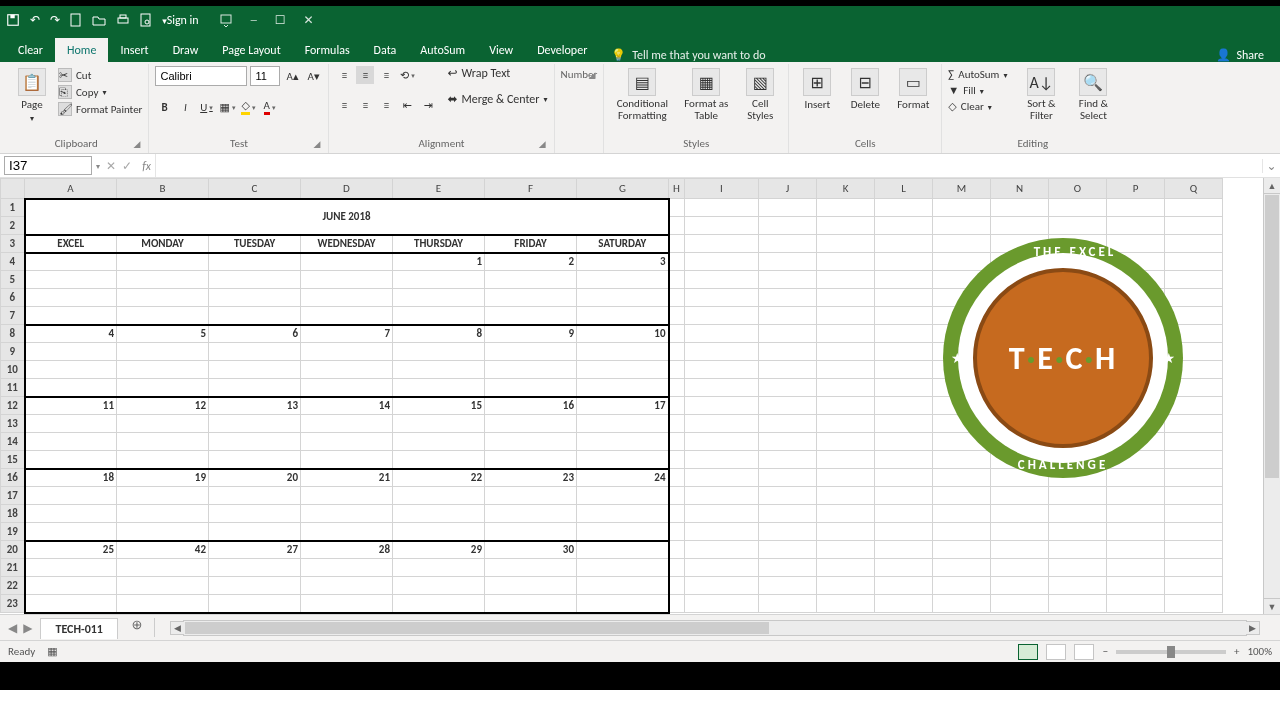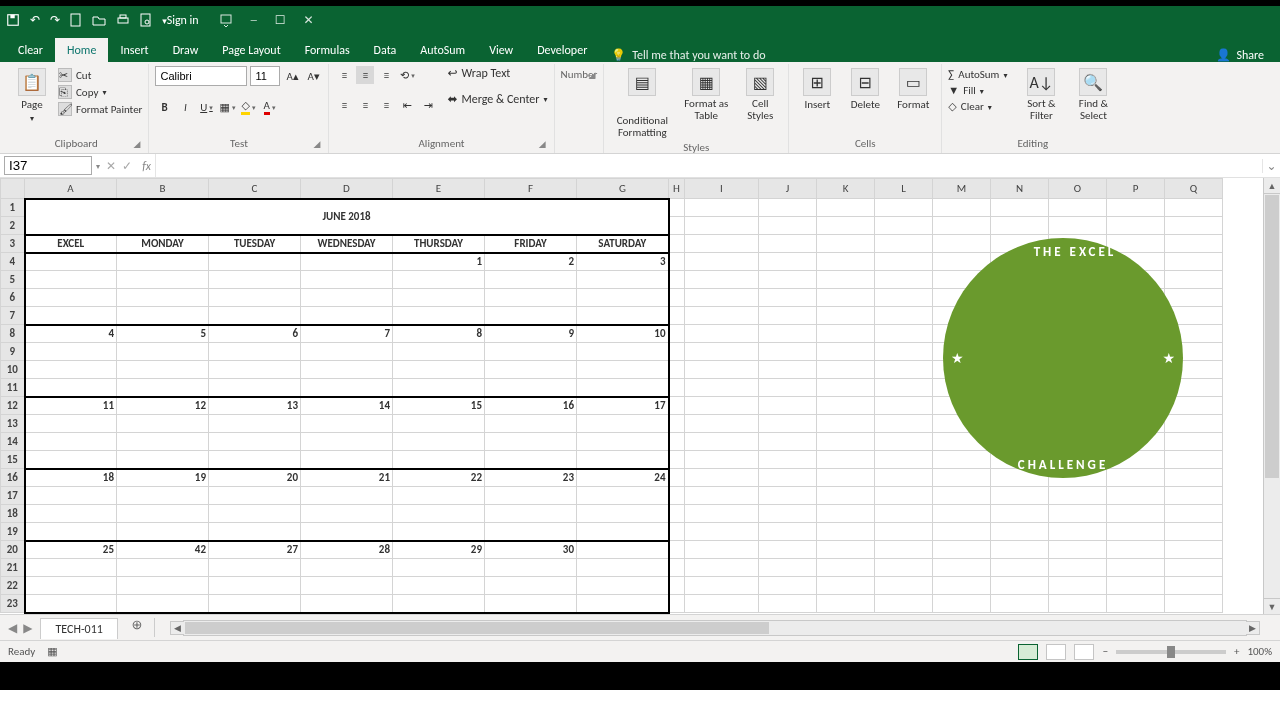--- a/index.html
+++ b/index.html
@@ -68,21 +68,21 @@
 .logo-inner{width:180px;height:180px;border-radius:50%;background:#c66a1f;display:flex;align-items:center;justify-content:center;color:#fff;font-weight:bold;font-size:32px;letter-spacing:2px;border:4px solid #8a4a14;}
 .logo-arc{position:absolute;color:#fff;font-size:13px;font-weight:bold;letter-spacing:3px;}
 .logo-arc.top{top:6px;margin-left:24px;}
 .logo-arc.bot{bottom:6px;}
 .logo-star{position:absolute;color:#fff;font-size:14px;}
 .logo-star.l{left:8px;top:50%;transform:translateY(-50%);}
 .logo-star.r{right:8px;top:50%;transform:translateY(-50%);}
 .logo-dot{color:#6a9a2d;}
 .sheet-tabs{display:flex;align-items:center;gap:0;background:#f3f2f1;border-top:1px solid #d4d4d4;height:26px;font-size:12px;}
 .sheet-nav{padding:0 8px;color:#888;display:flex;gap:6px;}
-.sheet-tab{padding:3px 14px;border:1px solid #ccc;border-bottom:none;background:#fff;margin-top:2px;font-weight:normal;}
+.sheet-tab{padding:3px 14px;border:1px solid #ccc;border-bottom:none;background:#fff;margin-top:2px;font-weight:bold;}
 .sheet-add{width:22px;height:22px;border-radius:50%;text-align:center;font-size:13px;color:#666;margin-left:8px;}
 .sheet-sep{flex:0 0 1px;align-self:stretch;border-left:1px solid #ccc;margin:3px 6px;}
 .hscroll{flex:1;height:16px;background:#ececec;margin:4px 15px 4px 4px;position:relative;border:1px solid #c8c8c8;}
 .hscroll .thumb{position:absolute;left:1px;width:55%;top:1px;bottom:1px;background:#cdcdcd;}
 .hscroll .arr{position:absolute;top:0;bottom:0;width:14px;background:#ececec;display:flex;align-items:center;justify-content:center;font-size:9px;color:#666;}
 .hscroll .arr.l{left:-14px;border:1px solid #c8c8c8;border-right:none;}
 .hscroll .arr.r{right:-14px;border:1px solid #c8c8c8;border-left:none;}
 
 .statusbar{background:#f3f2f1;border-top:1px solid #d4d4d4;height:22px;display:flex;align-items:center;font-size:11px;padding:0 8px;color:#555;}
 .statusbar .right{margin-left:auto;display:flex;align-items:center;gap:8px;}
@@ -257,21 +257,21 @@
   </div>
 
   <div class="group">
     <div class="group-label"><span>Number</span><span class="dlg">◢</span></div>
   </div>
 
   <div class="group">
     <div class="group-body">
       <div class="bigbtn" style="width:64px">
           <div class="bicon">▤</div>
-          <span style="text-align:center;line-height:1.1;margin-top:17px;">Conditional Formatting</span>
+          <span style="text-align:center;line-height:1.1;">Conditional Formatting</span>
         </div>
       <div class="bigbtn" style="width:56px">
           <div class="bicon">▦</div>
           <span style="text-align:center;line-height:1.1;">Format as Table</span>
         </div>
       <div class="bigbtn" style="width:44px">
           <div class="bicon">▧</div>
           <span style="text-align:center;line-height:1.1;">Cell Styles</span>
         </div>
     </div>
@@ -814,20 +814,25 @@
             <td></td>
           </tr>
         </tbody>
       </table>
 
 <div class="logo">
   <div class="logo-outer">
     <div class="logo-arc top">THE EXCEL</div>
     <div class="logo-star l">★</div>
     <div class="logo-star r">★</div>
+    <div class="logo-ring">
+            <div class="logo-inner">
+              <span>T<span class="logo-dot">·</span>E<span class="logo-dot">·</span>C<span class="logo-dot">·</span>H</span>
+            </div>
+          </div>
     <div class="logo-arc bot">CHALLENGE</div>
   </div>
 </div>
 </div>
 <div class="vscroll">
   <div class="arr">▲</div>
   <div class="track">
         <div class="thumb"></div>
       </div>
   <div class="arr d">▼</div>

